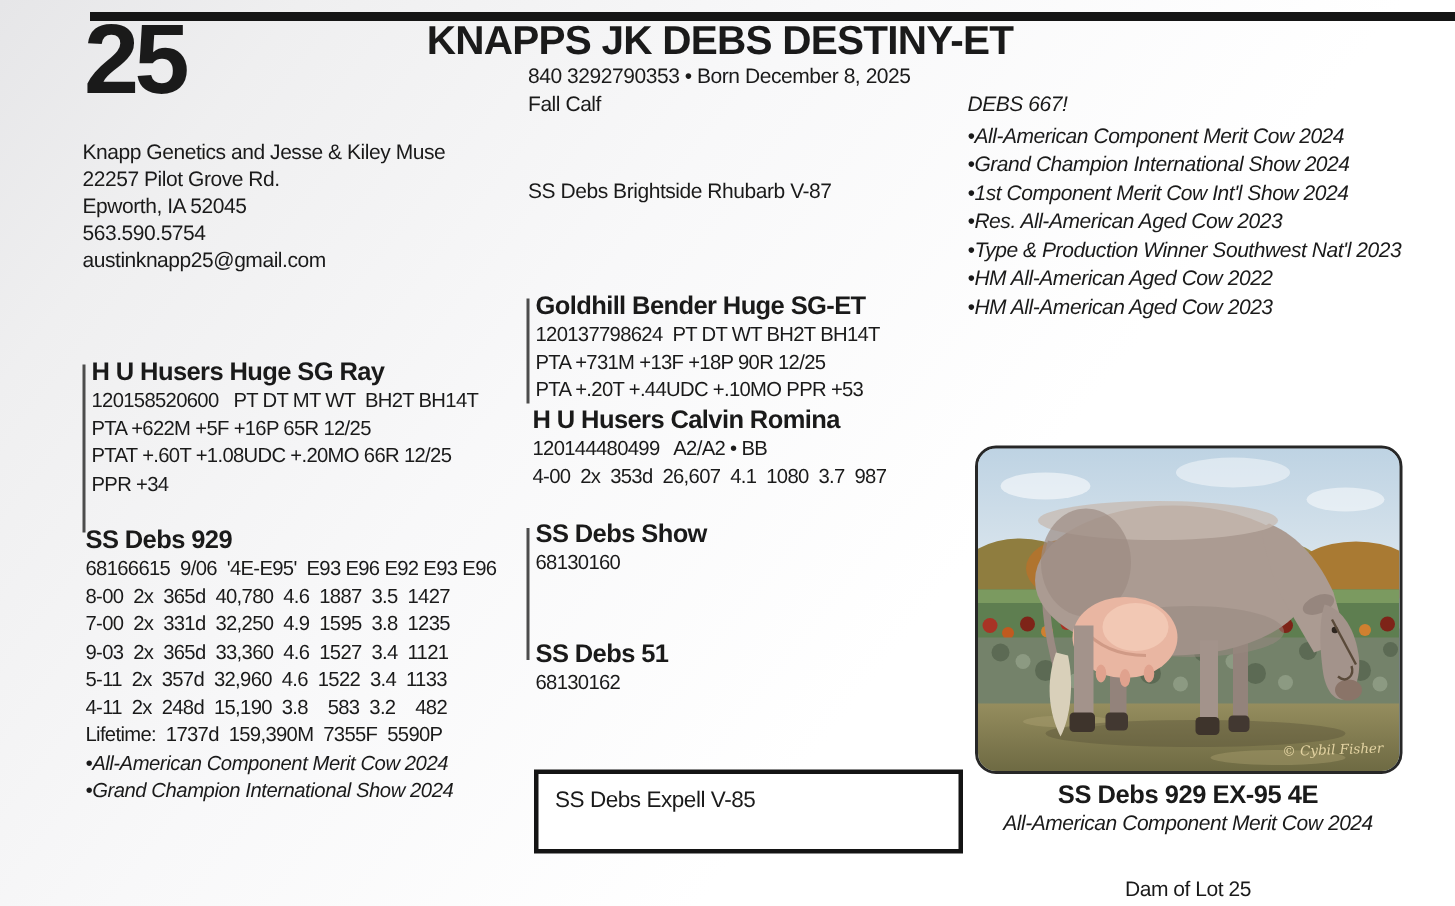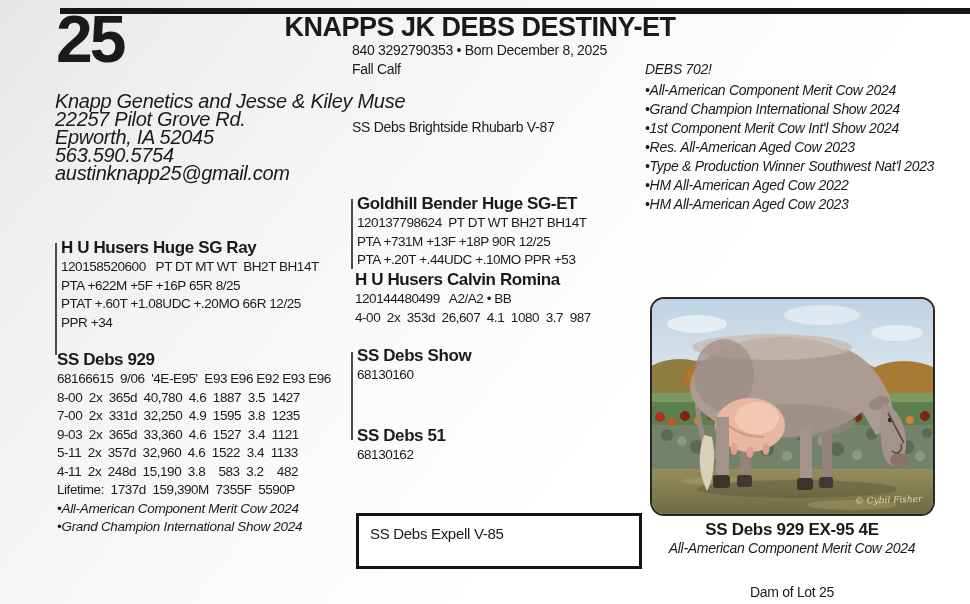--- a/index.html
+++ b/index.html
@@ -5,21 +5,21 @@
   html,body{margin:0;padding:0;}
   .page{
     position:relative; width:970px; height:604px; overflow:hidden;
     background:linear-gradient(128deg,#e6e6e8 0%,#efeff0 14%,#f8f8f9 38%,#ffffff 65%);
     font-family:"Liberation Sans", sans-serif; color:#1a1a1a;
   }
   .abs{position:absolute;}
   .top-rule{left:60px; top:8px; width:910px; height:6px; background:#151515;}
   .lot-number{left:56px; top:6px; font-size:66px; font-weight:800; letter-spacing:-3px; line-height:1;}
   .title{left:150px; top:12px; width:660px; margin:0; text-align:center; font-size:27px; font-weight:700; letter-spacing:-0.5px;}
-  .consignor{left:55px; top:92px; font-style:italic; font-size:20px; line-height:18px; letter-spacing:-0.3px;}
+  .consignor{left:55px; top:92px; font-size:14px; line-height:18px; letter-spacing:-0.3px;}
   .regline{left:352px; top:42px; font-size:14px; letter-spacing:-0.3px;}
   .calftype{left:352px; top:61px; font-size:14px; letter-spacing:-0.3px;}
   .msis-label{left:352px; top:100px; font-size:14px; font-style:italic; letter-spacing:-0.3px;}
   .msis-name{left:352px; top:119px; font-size:14px; letter-spacing:-0.3px;}
   .msis-rec{left:352px; top:138px; font-size:14px; letter-spacing:-0.3px; white-space:pre;}
   .highlights{left:645px; top:60px; font-size:14px; font-style:italic; line-height:19px; letter-spacing:-0.3px;}
   .highlights .hl-title{margin-bottom:2px;}
   .ped-name{font-size:17px; font-weight:700; letter-spacing:-0.4px;}
   .ped-line{font-size:13.5px; letter-spacing:-0.45px; line-height:18.5px; white-space:pre;}
   .vbar{width:2px; background:#4c4c4c;}
@@ -57,38 +57,38 @@
     <div>563.590.5754</div>
     <div>austinknapp25@gmail.com</div>
   </div>
 
   <div class="abs regline">840 3292790353  •  Born December 8, 2025</div>
   <div class="abs calftype">Fall Calf</div>
 
   <div class="abs msis-name">SS Debs Brightside Rhubarb V-87</div>
 
   <div class="abs highlights">
-    <div class="hl-title">DEBS 702!</div>
+    <div class="hl-title">DEBS 667!</div>
     <div>•All-American Component Merit Cow 2024</div>
     <div>•Grand Champion International Show 2024</div>
     <div>•1st Component Merit Cow Int'l Show 2024</div>
     <div>•Res. All-American Aged Cow 2023</div>
     <div>•Type &amp; Production Winner Southwest Nat'l 2023</div>
     <div>•HM All-American Aged Cow 2022</div>
     <div>•HM All-American Aged Cow 2023</div>
   </div>
 
   <div class="abs vbar" style="left:55px; top:243px; height:112px;"></div>
   <div class="abs vbar" style="left:351px; top:199px; height:70px;"></div>
   <div class="abs vbar" style="left:351px; top:352px; height:88px;"></div>
 
   <div class="abs sire-block">
     <div class="ped-name">H U Husers Huge SG Ray</div>
     <div class="ped-line">120158520600   PT DT MT WT  BH2T BH14T</div>
-    <div class="ped-line">PTA +622M +5F +16P 65R 8/25</div>
+    <div class="ped-line">PTA +622M +5F +16P 65R 12/25</div>
     <div class="ped-line">PTAT +.60T +1.08UDC +.20MO 66R 12/25</div>
     <div class="ped-line">PPR +34</div>
   </div>
 
   <div class="abs dam-block">
     <div class="ped-name">SS Debs 929</div>
     <div class="ped-line">68166615  9/06  '4E-E95'  E93 E96 E92 E93 E96</div>
     <div class="ped-line">8-00  2x  365d  40,780  4.6  1887  3.5  1427</div>
     <div class="ped-line">7-00  2x  331d  32,250  4.9  1595  3.8  1235</div>
     <div class="ped-line">9-03  2x  365d  33,360  4.6  1527  3.4  1121</div>

